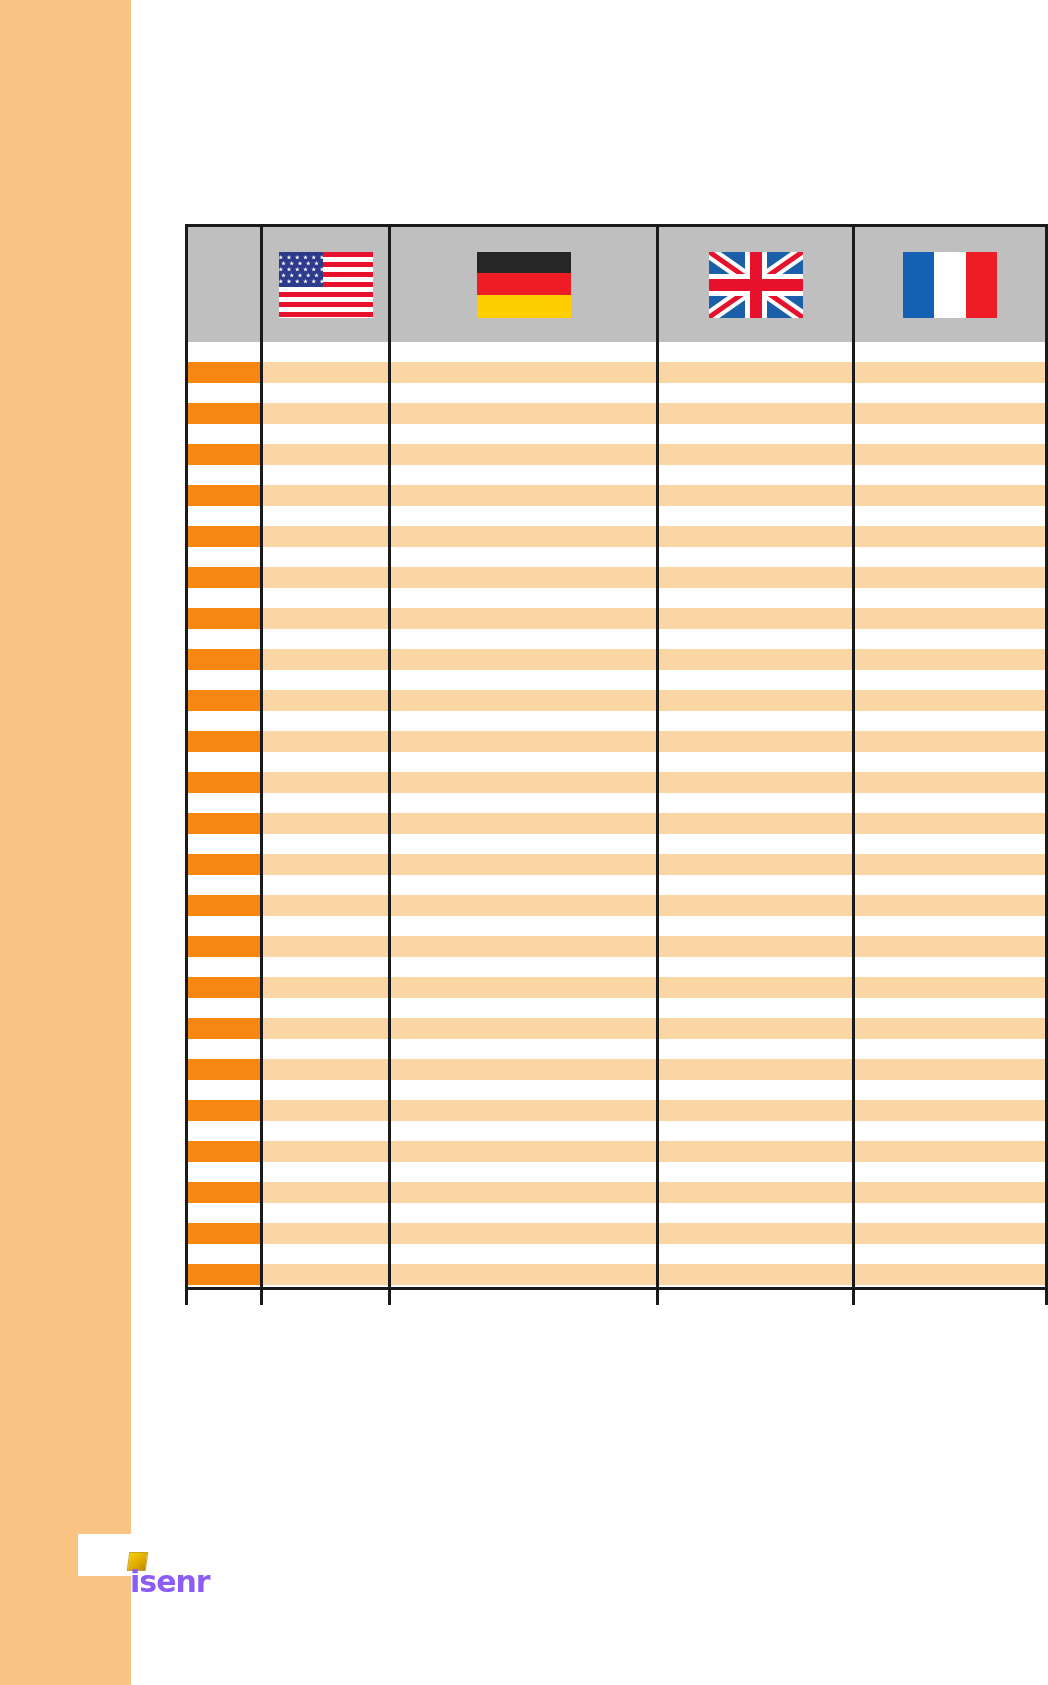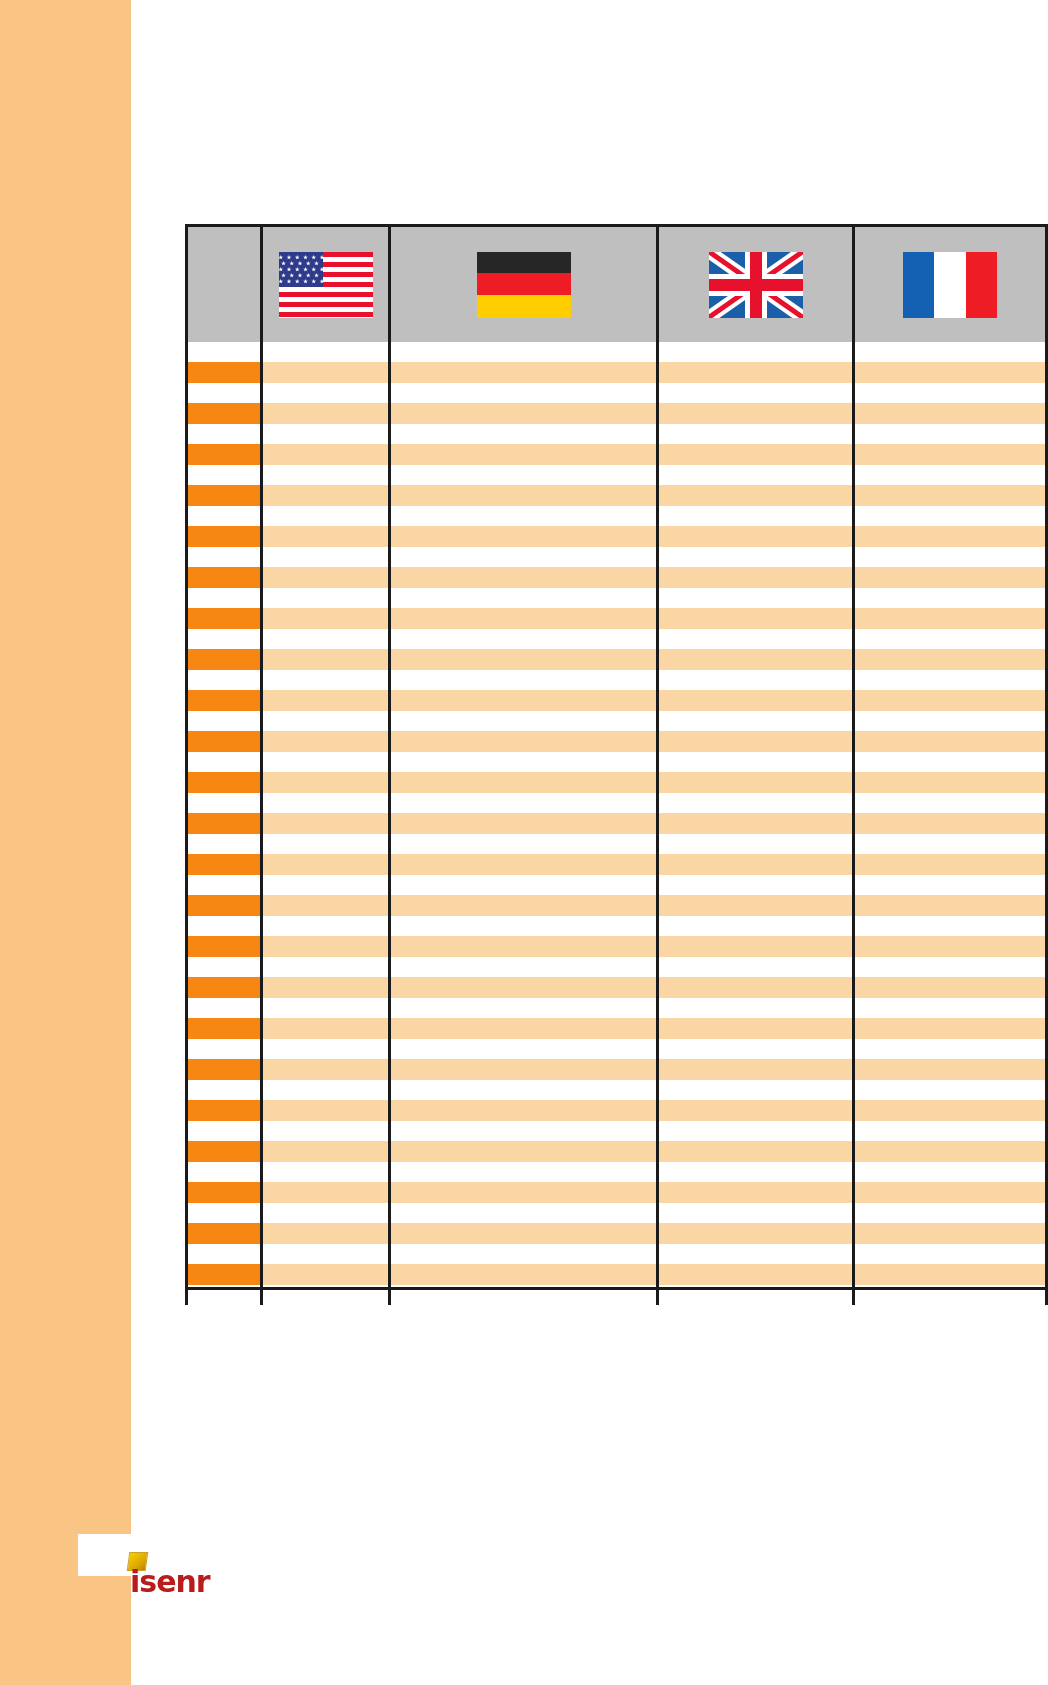--- a/index.html
+++ b/index.html
@@ -601,15 +601,15 @@
       </tr>
     </tbody>
 </table>
 
 <div id="table-bottom"></div>
 
 <div id="logo">
 
   <div id="logo-mark">
     <span class="logo-diamond"></span>
-    <span class="logo-word" style="color: #b91c1c;">isenr</span>
+    <span class="logo-word" style="color: #8b5cf6;">isenr</span>
   </div>
 </div>
 
 </body></html>

